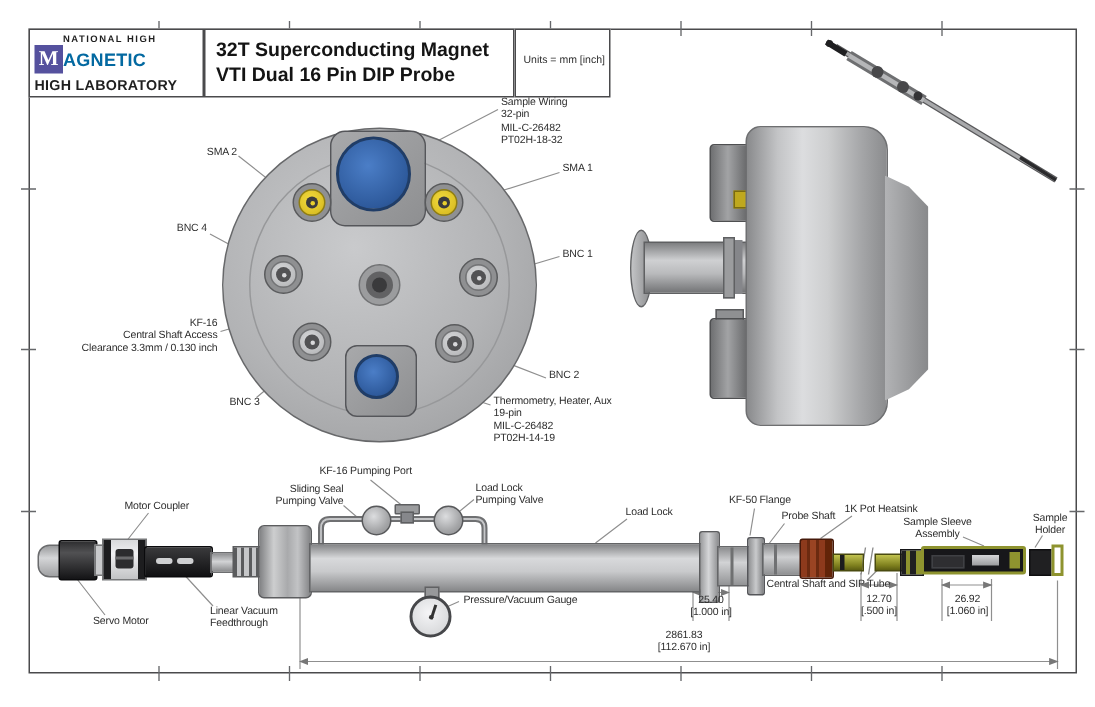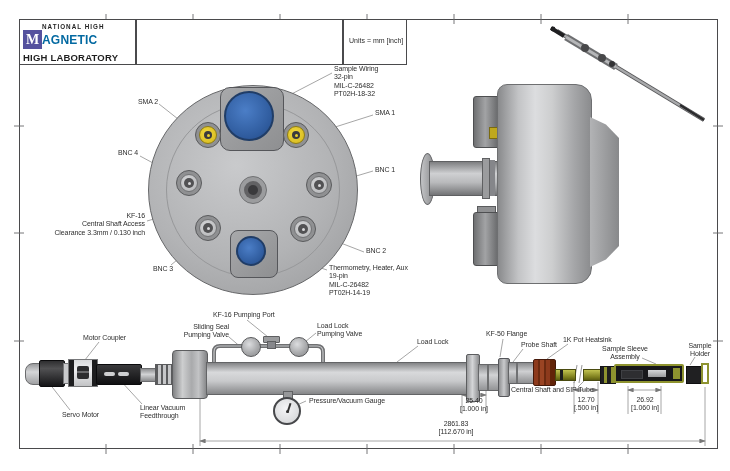--- a/index.html
+++ b/index.html
@@ -154,20 +154,22 @@
 <div class="cell" style="left:19px;top:19px;width:117px;height:46px">
   <div class="abs" style="left:22px;top:3px;font-size:6.3px;font-weight:700;letter-spacing:1px;color:#1f1f1f">NATIONAL HIGH</div>
   <div class="abs" style="left:3px;top:10px;display:flex;align-items:center">
     <span style="display:inline-flex;width:19px;height:19px;background:#55519e;color:#fff;font-weight:700;
                  font-size:14px;align-items:center;justify-content:center;font-family:'Liberation Serif',serif">M</span>
     <span style="font-size:12px;font-weight:700;color:#0369a1;letter-spacing:.2px">AGNETIC</span>
   </div>
   <div class="abs" style="left:3px;top:32px;font-size:9.5px;font-weight:700;letter-spacing:.2px;color:#1f1f1f">HIGH LABORATORY</div>
 </div>
 <div class="cell" style="left:136px;top:19px;width:207px;height:46px;display:flex;flex-direction:column;justify-content:center;padding-left:7px">
+  <div style="font-size:13px;font-weight:600;color:#141414;line-height:1.3">32T Superconducting Magnet</div>
+  <div style="font-size:13px;font-weight:600;color:#141414;line-height:1.3">VTI Dual 16 Pin DIP Probe</div>
 </div>
 <div class="cell" style="left:343px;top:19px;width:64px;height:46px">
   <div style="position:absolute;left:5px;top:17px;font-size:7px;color:#2e2e2e">Units = mm [inch]</div>
 </div>
 
 <div class="ring" style="left:148px;top:85px;width:210px;height:210px;border:1.5px solid #67686a;
             background:radial-gradient(circle at 42% 38%,#c9cacc,#b2b3b5 55%,#9a9b9d 95%)"></div>
 <div class="ring" style="left:166px;top:103px;width:174px;height:174px;border:1px solid #97989a"></div>
 
 <div class="abs" style="left:220px;top:87px;width:62px;height:62px;border-radius:10px;border:1px solid #55565a;

